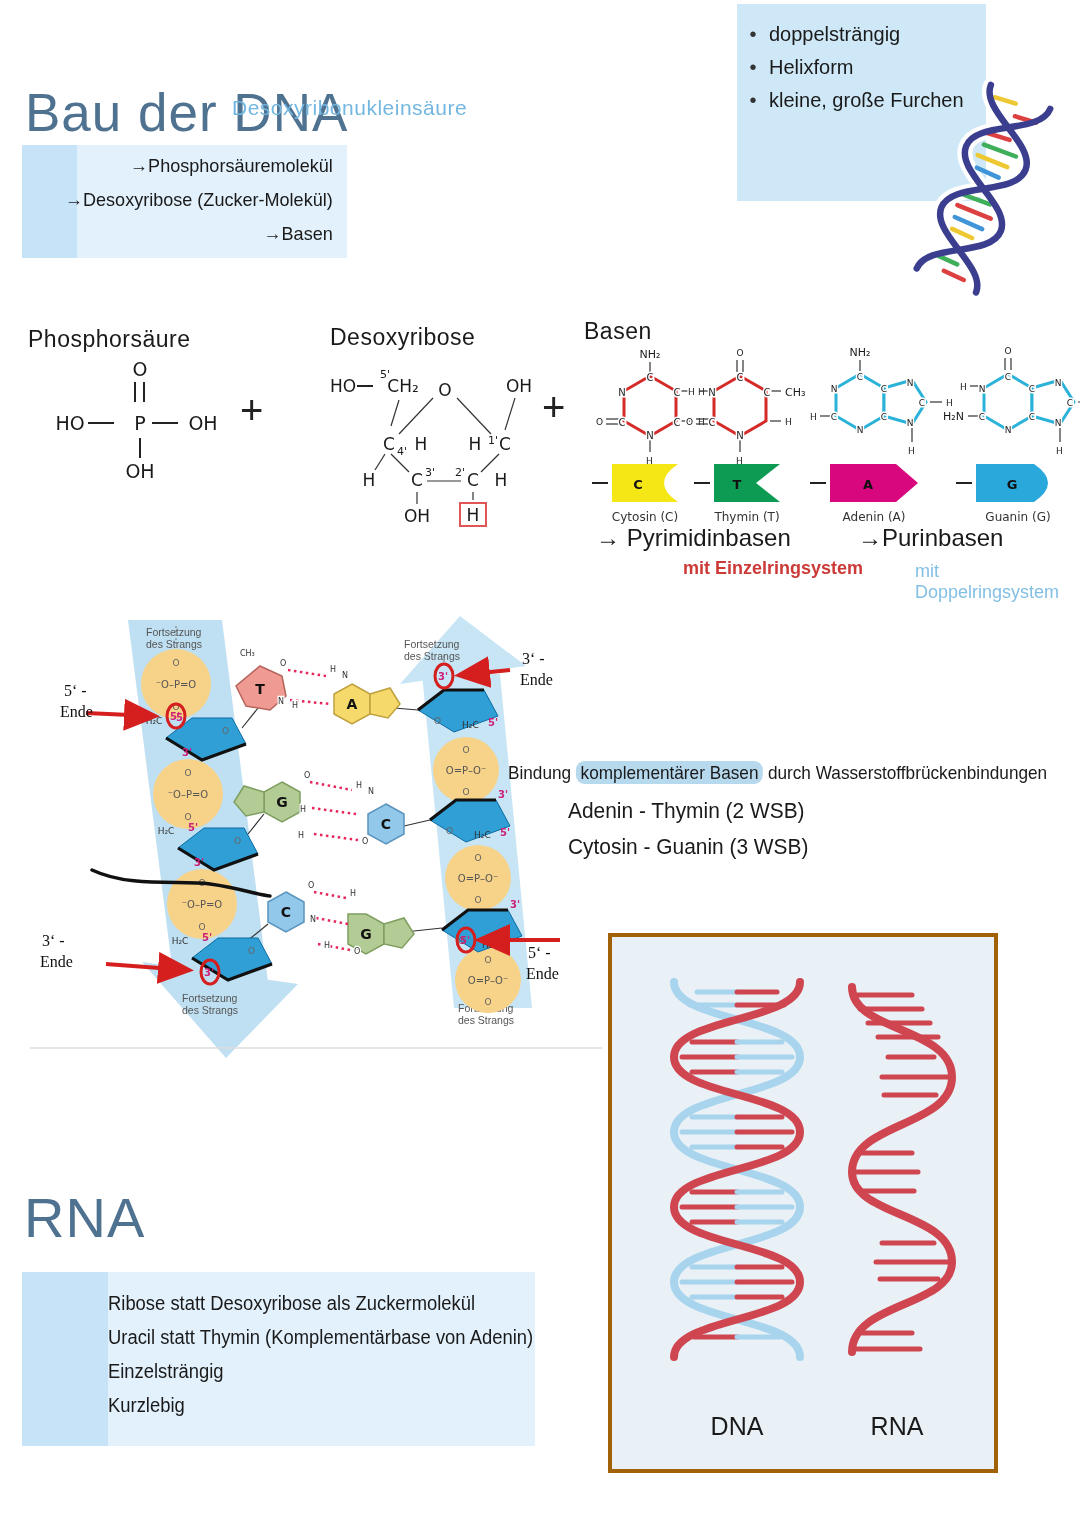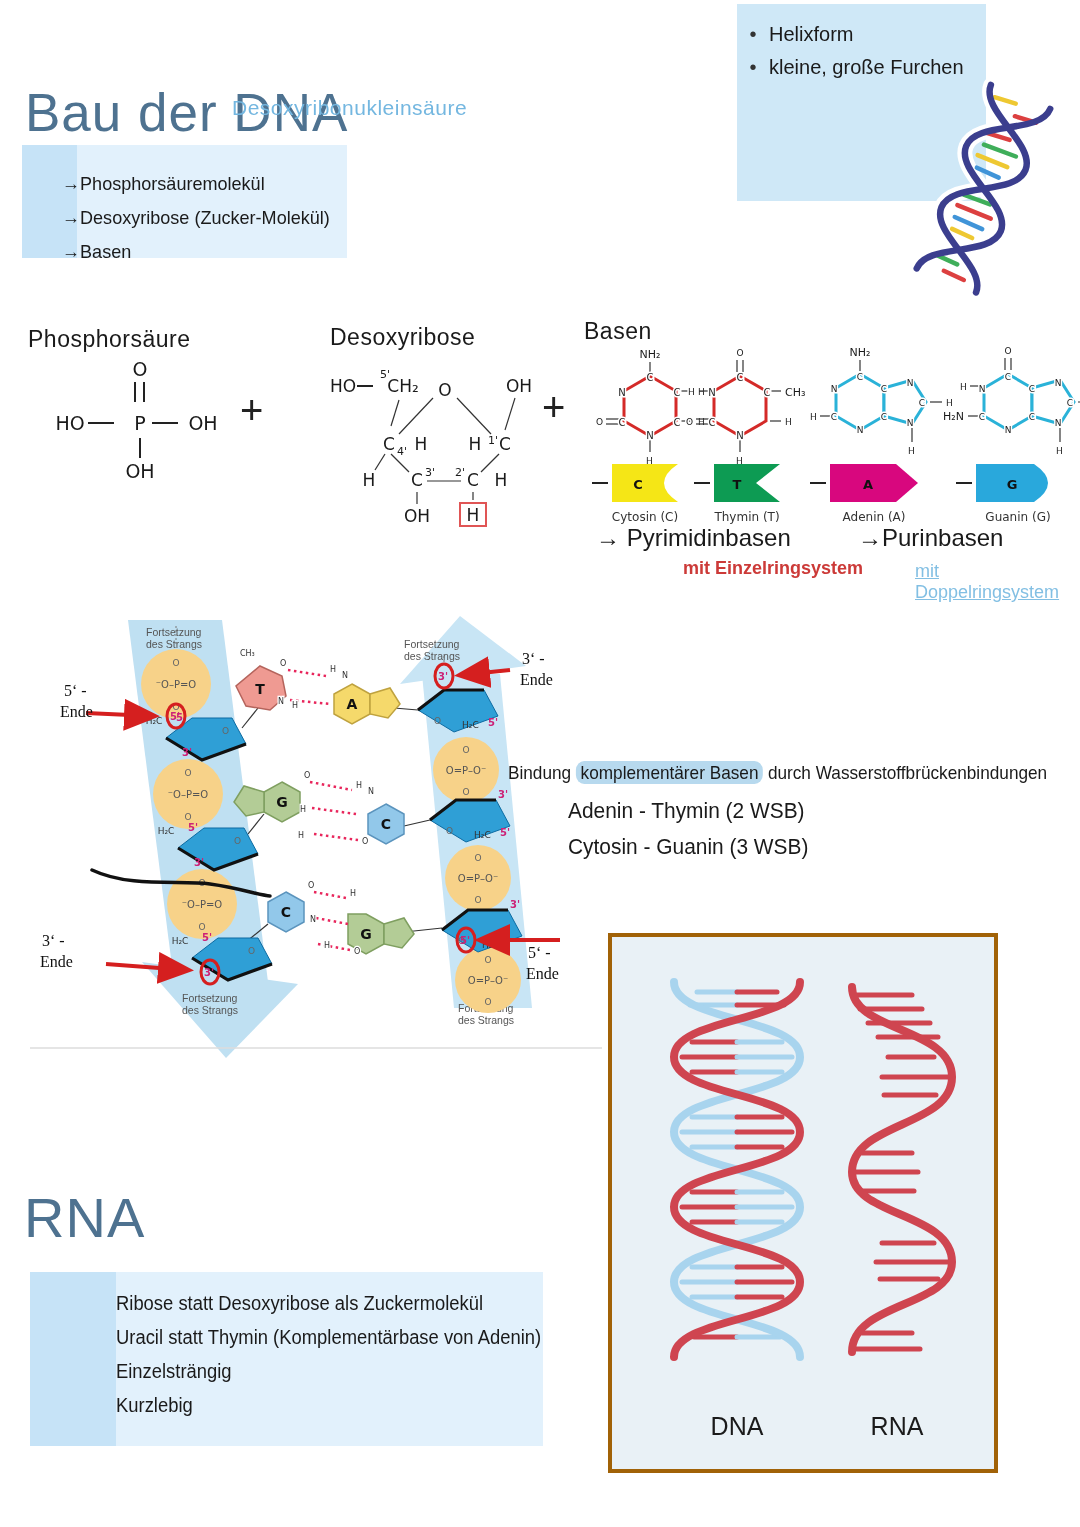--- a/index.html
+++ b/index.html
@@ -19,21 +19,21 @@
 
   .prop-box { background:#cfe8f7; padding-top:14px; }
   .prop-item { font-size:20px; line-height:33px; white-space:nowrap; }
   .prop-item .dot { display:inline-block; width:32px; text-align:center; color:#333; }
 
   .sec-label { font-size:23px; letter-spacing:.5px; }
   .plus { font-size:40px; font-weight:300; color:#222; }
 
   .pyr-label { font-size:24px; }
   .pyr-sub   { font-size:18px; color:#cc3a38; }
-  .pur-sub   { font-size:18px; color:#82bfe3;text-decoration:underline; }
+  .pur-sub   { font-size:18px; color:#82bfe3; }
 
   .bind-line { font-size:18.5px; white-space:nowrap; transform:scaleX(.93); transform-origin:left; }
   .bind-hl   { background:#b7d9ee; border-radius:9px; padding:1px 5px; }
   .bind-pair { font-size:22px; white-space:nowrap; transform:scaleX(.95); transform-origin:left; }
 
   .rna-title { font-size:56px; color:#4e7290; letter-spacing:1px; }
 
   .cmp-panel { border:4px solid #a16207; background:#e9f1f6; }
 
   
@@ -60,28 +60,29 @@
   .red-mark { stroke:#d51f1f; stroke-width:3; fill:none; }
 </style>
 </head>
 <body>
 
 <div class="abs main-title" style="left:25px; top:38px;">Bau der DNA</div>
 <div class="abs sub-title" style="left:232px; top:96px;">Desoxyribonukleinsäure</div>
 
 <div class="abs note-box" style="left:22px; top:145px; width:325px; height:113px;">
   <div class="stripe" style="width:55px;"></div>
-  <div class="note-items" style="padding:22px 0 0 40px;">
+  <div class="note-items" style="padding:4px 0 0 40px;text-align:right;">
     <div class="note-item">→Phosphorsäuremolekül</div>
     <div class="note-item">→Desoxyribose (Zucker-Molekül)</div>
     <div class="note-item">→Basen</div>
   </div>
 </div>
 
 <div class="abs prop-box" style="left:737px; top:4px; width:249px; height:197px;">
+  <div class="prop-item"><span class="dot">•</span><span>doppelsträngig</span></div>
   <div class="prop-item"><span class="dot">•</span><span>Helixform</span></div>
   <div class="prop-item"><span class="dot">•</span><span>kleine, große Furchen</span></div>
 </div>
 
 <svg class="abs" style="left:893px; top:78px;" width="182" height="225" viewBox="0 0 182 225">
   <g transform="rotate(22 91 112)">
     <g stroke="#ffffff" stroke-width="15" fill="none" stroke-linecap="round">
       <path d="M58,12 C58,40 122,50 122,78 C122,106 58,116 58,144 C58,172 122,182 122,210"></path>
       <path d="M122,12 C122,40 58,50 58,78 C58,106 122,116 122,144 C122,172 58,182 58,210"></path>
     </g>
@@ -520,21 +521,21 @@
 
 <div class="abs bind-line" style="left:508px; top:762px;">
   <span>Bindung</span>
   <span class="bind-hl">komplementärer Basen</span>
   <span>durch Wasserstoffbrückenbindungen</span>
 </div>
 <div class="abs bind-pair" style="left:568px; top:798px;">Adenin - Thymin (2 WSB)</div>
 <div class="abs bind-pair" style="left:568px; top:834px;">Cytosin - Guanin (3 WSB)</div>
 
 <div class="abs rna-title" style="left:24px; top:1185px;">RNA</div>
-<div class="abs note-box" style="left:22px; top:1272px; width:513px; height:174px;margin-left:8px;">
+<div class="abs note-box" style="left:22px; top:1272px; width:513px; height:174px;">
   <div class="stripe" style="width:86px;"></div>
   <div class="note-items" style="padding:14px 0 0 86px;">
     <div class="note-item" style="transform:scaleX(.92); font-size:20px;">Ribose statt Desoxyribose als Zuckermolekül</div>
     <div class="note-item" style="transform:scaleX(.92); font-size:20px;">Uracil statt Thymin (Komplementärbase von Adenin)</div>
     <div class="note-item" style="transform:scaleX(.92); font-size:20px;">Einzelsträngig</div>
     <div class="note-item" style="transform:scaleX(.92); font-size:20px;">Kurzlebig</div>
   </div>
 </div>
 
 <div class="abs cmp-panel" style="left:608px; top:933px; width:390px; height:540px;">

